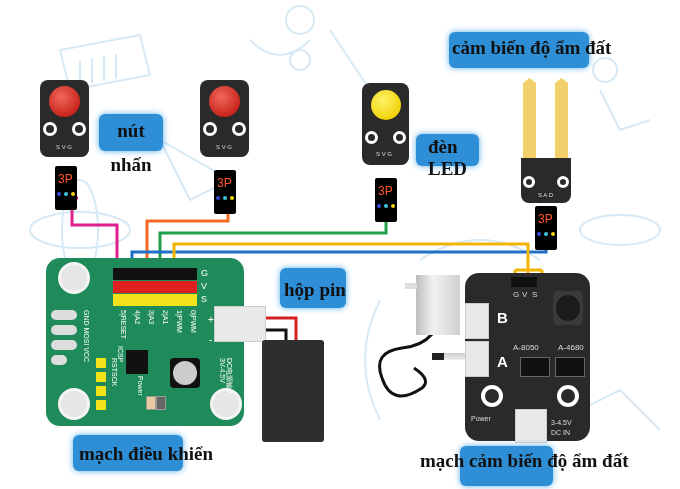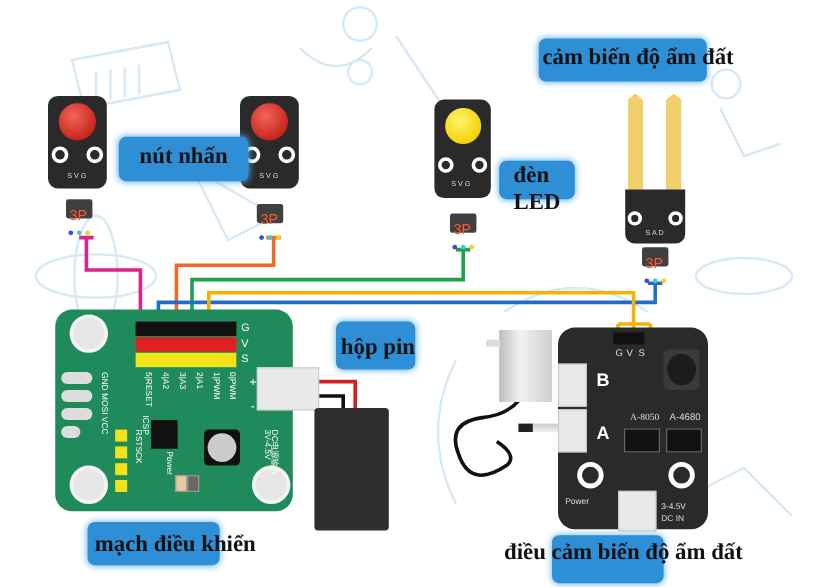--- a/index.html
+++ b/index.html
@@ -6,21 +6,21 @@
   body { width:680px; height:489px; background:#ffffff; position:relative; overflow:hidden; font-family:"Liberation Serif", serif; }
   .bg { position:absolute; inset:0; }
   .wires { position:absolute; inset:0; }
   .label { position:absolute; background:#2f8fd6; border-radius:6px; color:#111; font-weight:bold; font-family:"Liberation Serif", serif; font-size:19px; box-shadow:0 0 6px #5aaee8; }
   .label-plain { position:absolute; color:#111; font-weight:bold; font-family:"Liberation Serif", serif; font-size:19px; white-space:nowrap; }
   .mod { position:absolute; background:#2a2a2a; border-radius:8px; }
   .btn-red { position:absolute; border-radius:50%; background:radial-gradient(circle at 40% 35%, #f0675a, #c9261c 70%, #9c1a12); }
   .btn-yel { position:absolute; border-radius:50%; background:radial-gradient(circle at 40% 35%, #fff36a, #f2d40a 70%, #c8ac00); }
   .ring { position:absolute; border:3px solid #fff; border-radius:50%; box-sizing:border-box; }
   .tiny { position:absolute; color:#ddd; font-family:"Liberation Sans", sans-serif; font-size:6px; }
-  .conn3p { position:absolute; width:22px; height:16px; background:#404040; border-radius:2px; }
+  .conn3p { position:absolute; width:22px; height:44px; background:#000000; border-radius:2px; }
   .conn3p .t { position:absolute; left:3px; top:6px; color:#ff5a2a; font-family:"Liberation Sans", sans-serif; font-size:12px; }
   .dot { position:absolute; width:4px; height:4px; border-radius:50%; }
   .pcb { position:absolute; background:#1f8a5a; border-radius:14px; }
   .hole { position:absolute; width:26px; height:26px; border-radius:50%; background:#e6e6e6; border:3px solid #f4f4f4; }
   .pintxt { position:absolute; color:#fff; font-family:"Liberation Sans", sans-serif; font-size:7px; transform:rotate(90deg); transform-origin:left top; white-space:nowrap; }
   .battery { position:absolute; background:#2e2e2e; border-radius:3px; }
   .jst { position:absolute; background:#e9e9e9; border:1px solid #ccc; }
   .pump { position:absolute; background:linear-gradient(90deg,#bdbdbd,#f2f2f2 40%,#cfcfcf); }
 </style>
 </head>
@@ -84,21 +84,21 @@
   <div class="ring" style="left:32px;top:42px;width:14px;height:14px;"></div>
   <span class="tiny" style="left:16px;top:64px;">S V G</span>
 </div>
 <div class="conn3p" style="left:214px;top:170px;">
   <span class="t">3P</span>
   <span class="dot" style="left:2px;top:26px;background:#3a4bd8;"></span>
   <span class="dot" style="left:9px;top:26px;background:#3fc8d8;"></span>
   <span class="dot" style="left:16px;top:26px;background:#f2d40a;"></span>
 </div>
 
-<div class="label" style="left:99px;top:114px;width:108px;height:37px;line-height:34px;text-align:center;">
+<div class="label" style="left:99px;top:114px;width:64px;height:37px;line-height:34px;text-align:center;">
   <span>nút nhấn</span>
 </div>
 
 <div class="mod" style="left:362px;top:83px;width:47px;height:82px;">
   <div class="btn-yel" style="left:9px;top:7px;width:30px;height:30px;"></div>
   <div class="ring" style="left:3px;top:48px;width:13px;height:13px;"></div>
   <div class="ring" style="left:31px;top:48px;width:13px;height:13px;"></div>
   <span class="tiny" style="left:14px;top:68px;">S V G</span>
 </div>
 <div class="conn3p" style="left:375px;top:178px;">
@@ -203,32 +203,32 @@
   <span class="tiny" style="left:48px;top:17px;font-size:8px;">G</span>
   <span class="tiny" style="left:57px;top:17px;font-size:8px;">V</span>
   <span class="tiny" style="left:67px;top:17px;font-size:8px;">S</span>
   <div class="jst" style="left:0;top:30px;width:22px;height:34px;"></div>
   <div class="jst" style="left:0;top:68px;width:22px;height:34px;"></div>
   <span style="position:absolute;left:32px;top:36px;color:#fff;font-family:'Liberation Sans',sans-serif;font-size:15px;font-weight:bold;">B</span>
   <span style="position:absolute;left:32px;top:80px;color:#fff;font-family:'Liberation Sans',sans-serif;font-size:15px;font-weight:bold;">A</span>
   <div style="position:absolute;left:88px;top:18px;width:30px;height:34px;background:#3a3a3a;border-radius:4px;">
     <div style="position:absolute;left:3px;top:4px;width:24px;height:26px;border-radius:50%;background:#1c1c1c;"></div>
   </div>
-  <span class="tiny" style="left:60px;top:70px;font-size:8px;font-family:Liberation Serif, serif;">A-8050</span>
+  <span class="tiny" style="left:48px;top:70px;font-size:8px;">A-8050</span>
   <span class="tiny" style="left:93px;top:70px;font-size:8px;">A-4680</span>
   <div style="position:absolute;left:55px;top:84px;width:28px;height:18px;background:#111;border:1px solid #666;"></div>
   <div style="position:absolute;left:90px;top:84px;width:28px;height:18px;background:#111;border:1px solid #666;"></div>
   <div class="ring" style="left:16px;top:112px;width:22px;height:22px;border-width:4px;"></div>
   <div class="ring" style="left:92px;top:112px;width:22px;height:22px;border-width:4px;"></div>
   <div class="jst" style="left:50px;top:136px;width:30px;height:32px;"></div>
   <span class="tiny" style="left:86px;top:156px;font-size:7px;">DC IN</span>
   <span class="tiny" style="left:86px;top:146px;font-size:7px;">3-4.5V</span>
   <span class="tiny" style="left:6px;top:142px;font-size:7px;">Power</span>
 </div>
 
 <div class="label" style="left:73px;top:435px;width:110px;height:36px;"></div>
 <div class="label-plain" style="left:79px;top:443px;">mạch điều khiển</div>
 
 <div class="label" style="left:460px;top:446px;width:93px;height:40px;"></div>
 <div class="label-plain" style="left:420px;top:450px;">
-  <span>điều</span>
+  <span>mạch</span>
   <span>cảm biến độ ẩm đất</span>
 </div>
 
 </body></html>

